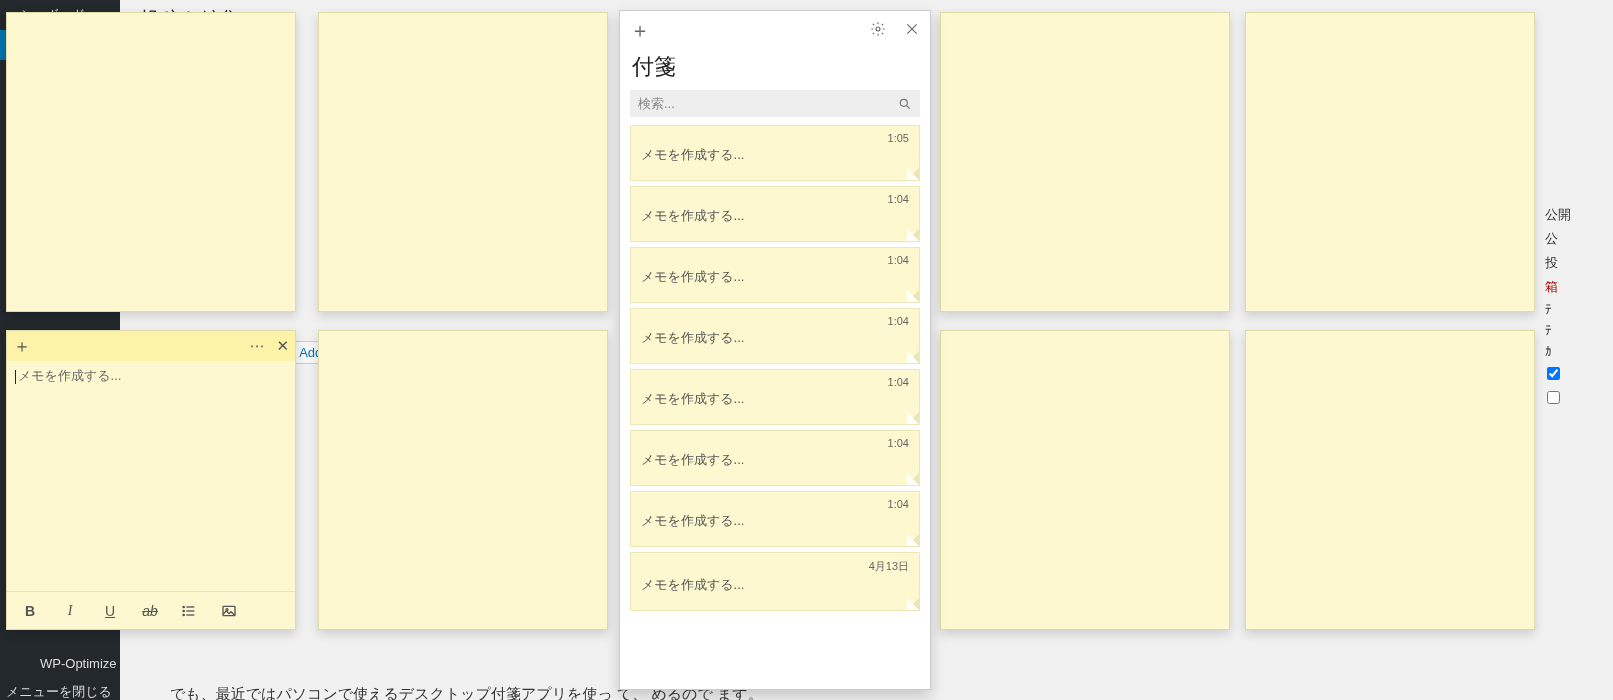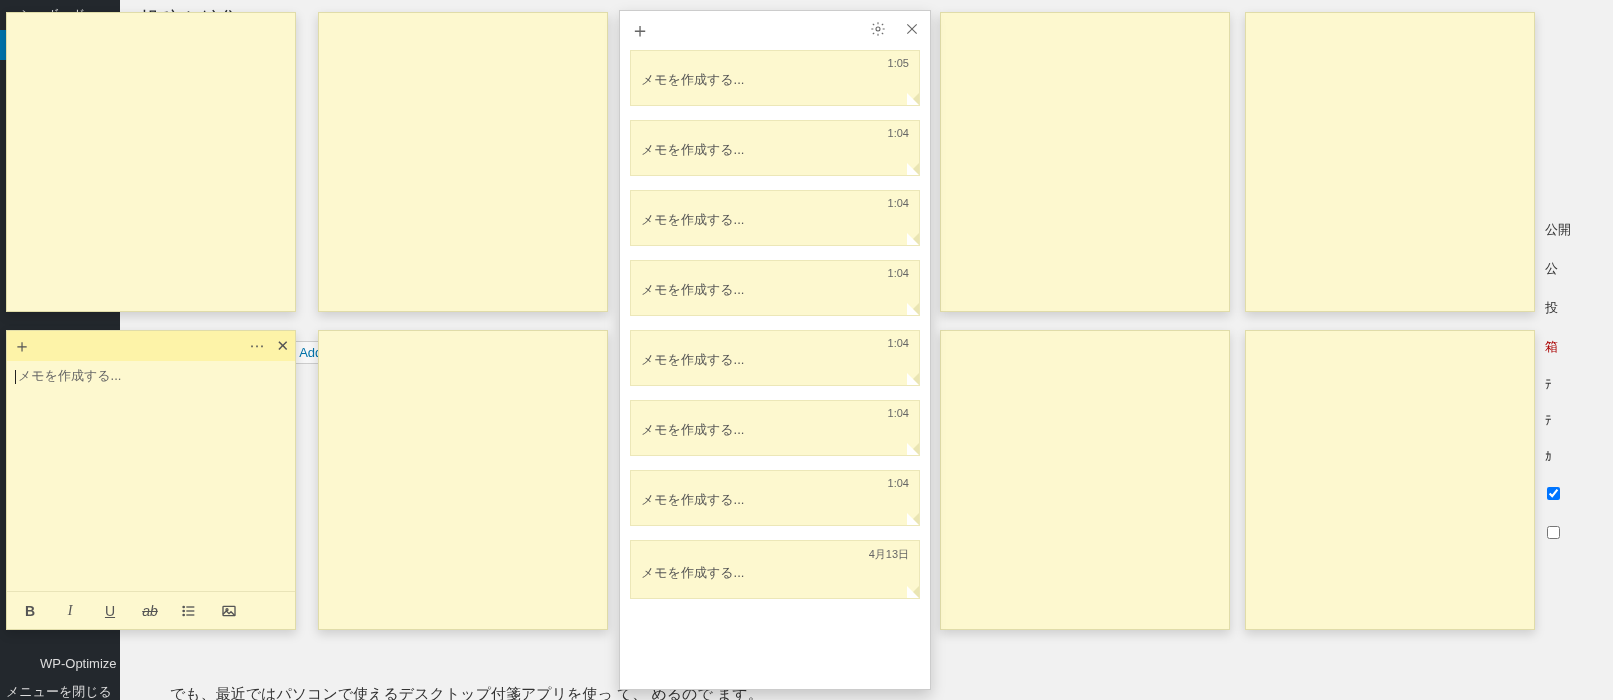--- a/index.html
+++ b/index.html
@@ -30,21 +30,21 @@
   }
   .bg-header { font-size:20px; padding:6px 20px; color:#23282d; }
   .bg-toolbar { margin-left:20px; margin-top:300px; }
   .bg-btn {
     display:inline-flex; align-items:center; gap:4px;
     border:1px solid #ccc; background:#f7f7f7; color:#0073aa;
     padding:3px 8px; font-size:13px;
   }
   .bg-para { margin:20px 50px 0 50px; color:#333; font-size:15px; }
   .bg-side { position:absolute; right:0; top:200px; width:70px; }
-  .bg-side div { font-size:13px; color:#333; margin:21px 2px; white-space:nowrap; overflow:hidden; }
+  .bg-side div { font-size:13px; color:#333; margin:6px 2px; white-space:nowrap; overflow:hidden; }
   .bg-side .red { color:#a00; }
   .bg-side input[type=checkbox]{margin:2px;}
 
   
   .note {
     position: absolute;
     background: #fdf8cf;
     border: 1px solid #e0dca9;
     box-shadow: 0 4px 10px rgba(0,0,0,0.15);
   }
@@ -101,21 +101,21 @@
     background:#eee;
     display:flex; align-items:center;
     padding:6px 8px;
   }
   .hub-search input {
     border:none; background:transparent; outline:none;
     font-size:13px; color:#555; flex:1;
   }
   .hub-search input::placeholder{color:#888;}
   .hub-search svg { width:14px; height:14px; stroke:#777; }
-  .hub-list { flex:1; overflow-y:auto; padding:0 10px 8px 10px; display:flex; flex-direction:column; gap:14px;}
+  .hub-list { flex:1; overflow-y:auto; padding:0 10px 8px 10px; display:flex; flex-direction:column; gap:5px;}
   .card {
     background:#fdf8cf;
     border:1px solid #ece7b8;
     padding:6px 10px 16px 10px;
     position:relative;
     min-height:42px;
   }
   .card-time { text-align:right; font-size:11px; color:#666; }
   .card-text { font-size:13px; color:#555; margin-top:2px; }
   .card-fold {
@@ -232,20 +232,28 @@
           </svg>
       </span>
       <span>
         <svg viewBox="0 0 24 24" fill="none" stroke-width="1.6">
             <line x1="5" y1="5" x2="19" y2="19"></line>
             <line x1="19" y1="5" x2="5" y2="19"></line>
           </svg>
       </span>
     </span>
   </div>
+  <div class="hub-title">付箋</div>
+  <div class="hub-search">
+    <input type="text" placeholder="検索..." style="">
+    <svg viewBox="0 0 24 24" fill="none" stroke-width="2">
+        <circle cx="10" cy="10" r="6"></circle>
+        <line x1="15" y1="15" x2="20" y2="20"></line>
+      </svg>
+  </div>
   <div class="hub-list" id="hub-list">
 
   <div class="card">
         <div class="card-time">1:05</div>
         <div class="card-text">メモを作成する...</div>
         <div class="card-fold"></div>
       </div>
       <div class="card">
         <div class="card-time">1:04</div>
         <div class="card-text">メモを作成する...</div>

